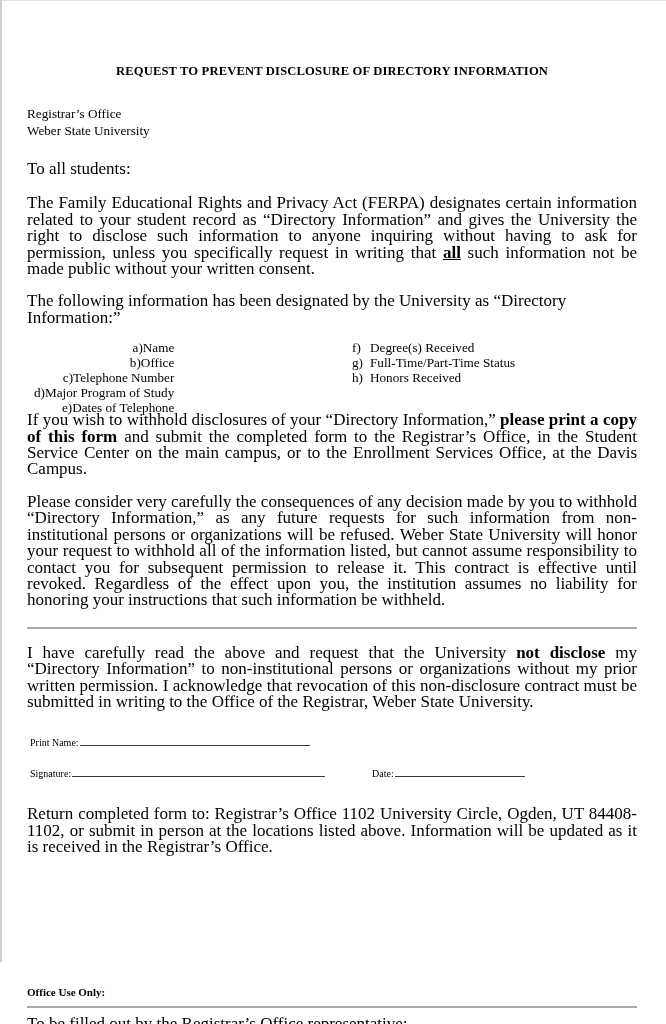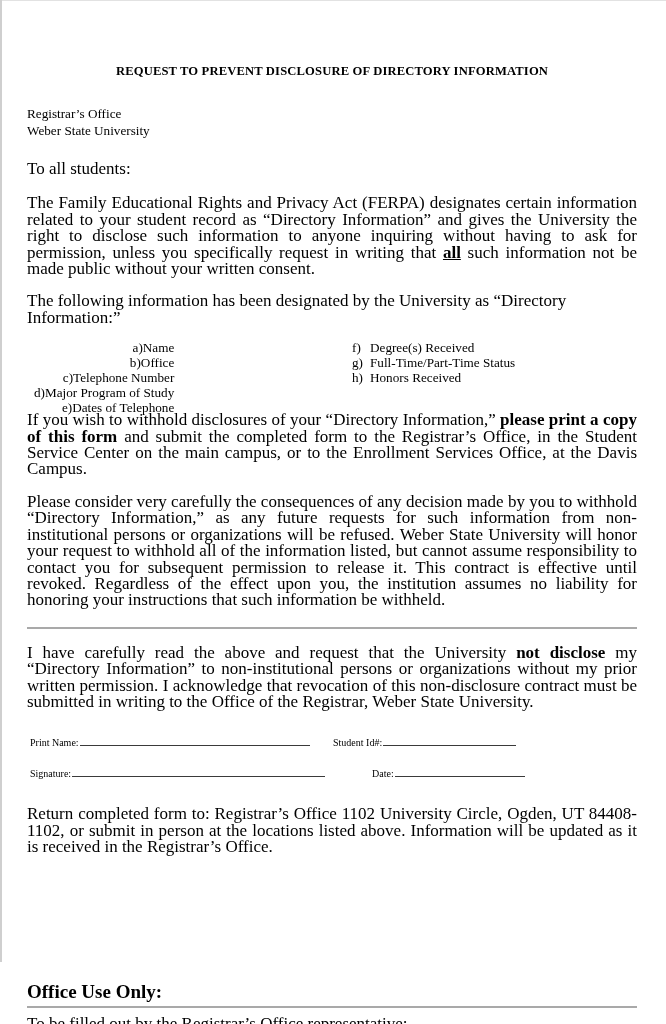--- a/index.html
+++ b/index.html
@@ -121,21 +121,21 @@
   .field .fname { }
   .field .fline {
     display: inline-block;
     border-bottom: 1px solid #3a3a3a;
     height: 13px;
     vertical-align: baseline;
     margin-left: 1px;
   }
 
   .office-title {
-    font-size: 19px;
+    font-size: 11px;
     font-weight: bold;
     line-height: 16px;
     margin: 0;
   }
 </style>
 </head>
 <body>
 
 <div class="page-edge-top"></div>
 <div class="page-edge-left"></div>
@@ -183,23 +183,20 @@
 
   <div class="sp-16"></div>
   <p class="para"><span>I have carefully read the above and request that the University </span><b class="bd">not disclose</b><span> my “Directory Information” to non-institutional persons or organizations without my prior written permission.  I acknowledge that revocation of this non-disclosure contract must be submitted in writing to the Office of the Registrar, Weber State University.</span></p>
 
   <div class="sp-22"></div>
 
   <div class="field-row">
     <div class="field" style="left:3px;">
       <span class="fname">Print Name:</span><span class="fline" style="width:230px;"></span>
     </div>
-    <div class="field" style="left:306px;">
-      <span class="fname">Student Id#:</span><span class="fline" style="width:133px;"></span>
-    </div>
   </div>
 
   <div class="field-row">
     <div class="field" style="left:3px;">
       <span class="fname">Signature:</span><span class="fline" style="width:253px;"></span>
     </div>
     <div class="field" style="left:345px;">
       <span class="fname">Date:</span><span class="fline" style="width:130px;"></span>
     </div>
   </div>

